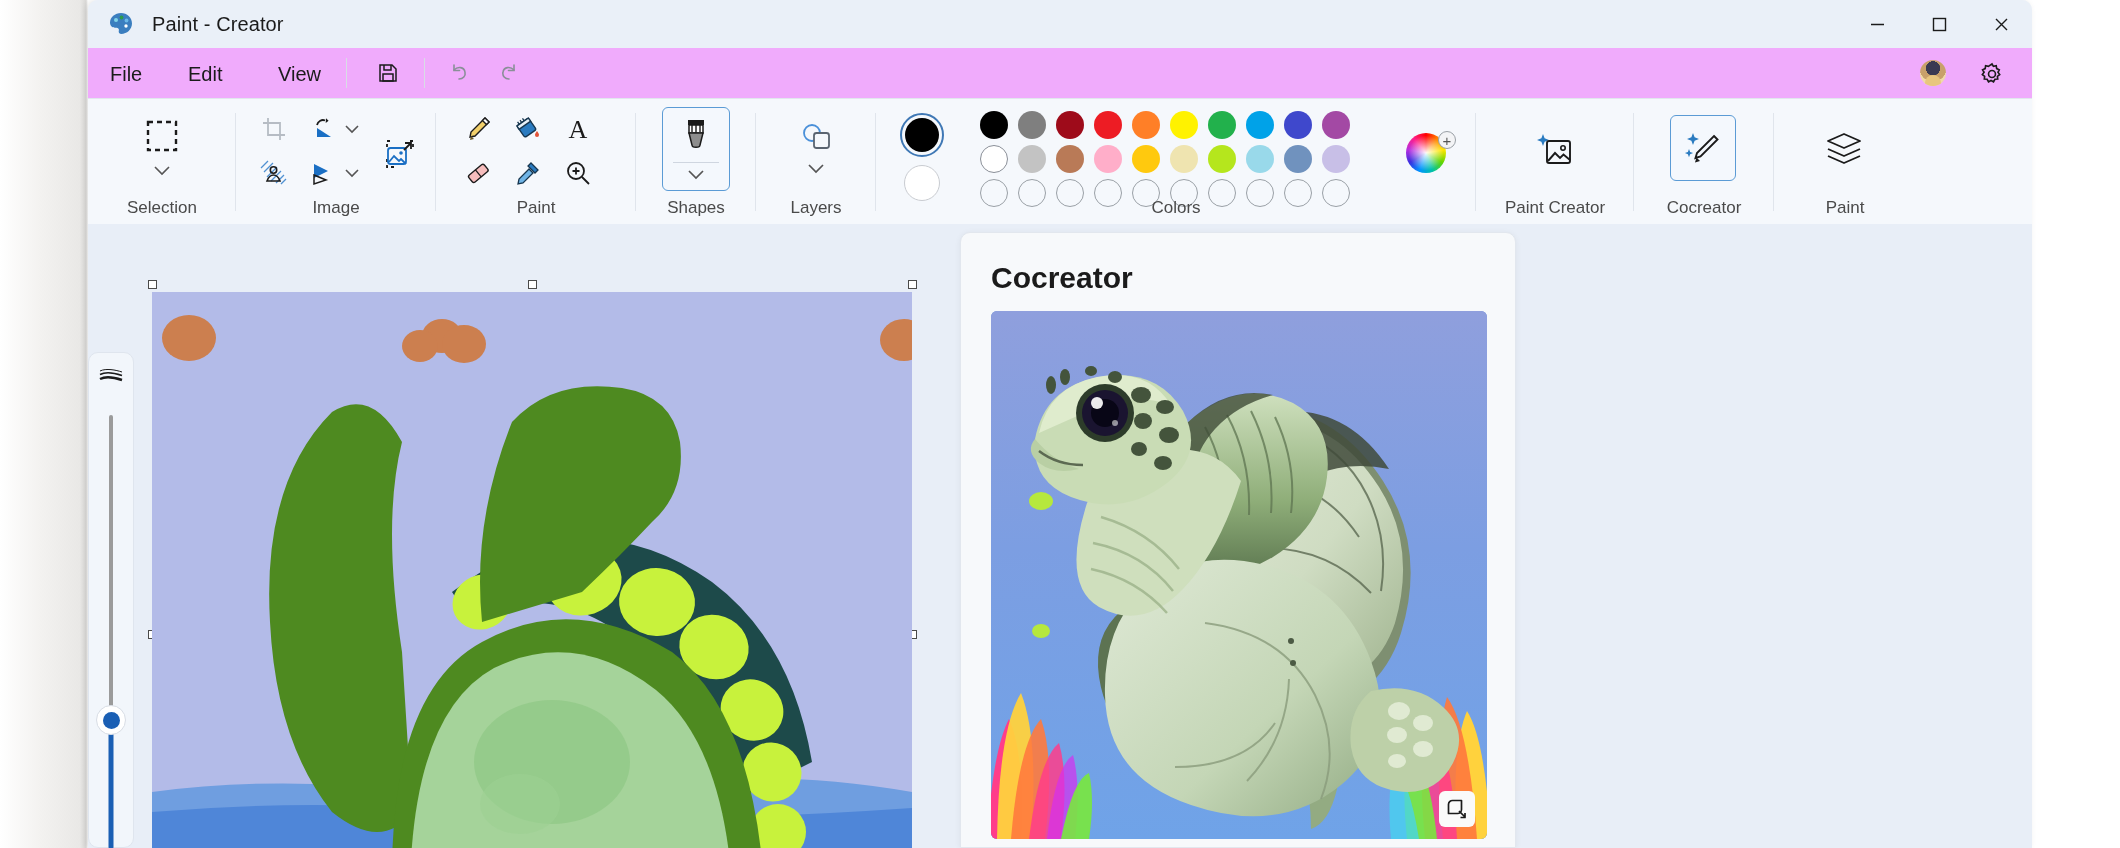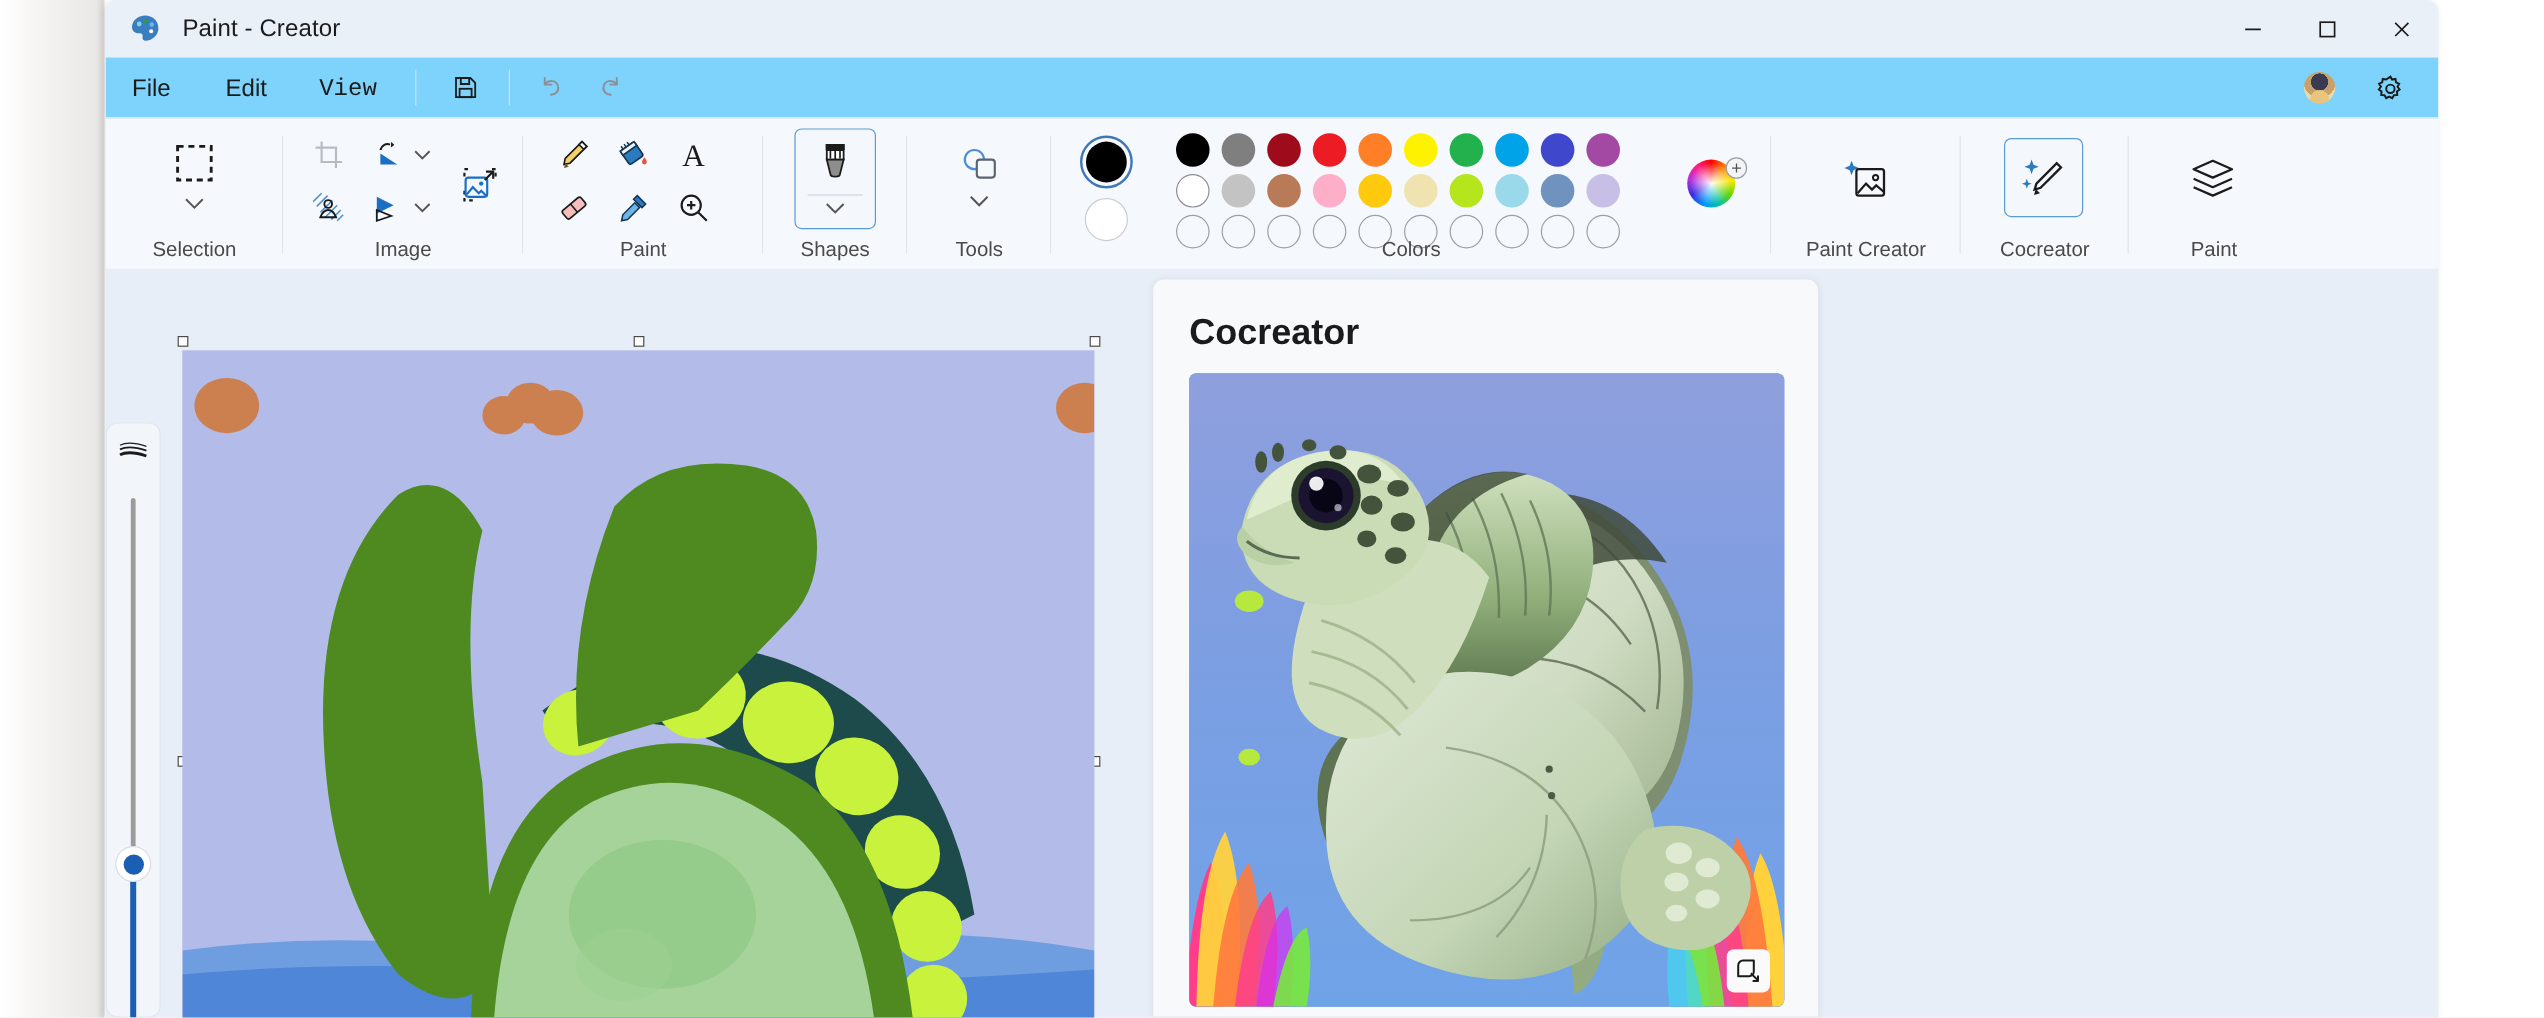--- a/index.html
+++ b/index.html
@@ -23,24 +23,24 @@
 
   
   .titlebar { position: relative; height: 48px; background: #eaf0f8; }
   .app-icon { position: absolute; left: 18px; top: 9px; width: 30px; height: 30px; }
   .app-title { position: absolute; left: 64px; top: 13px; font-size: 20px; color: #1b1b1b; letter-spacing: .1px;}
   .wctrls { position: absolute; right: 0; top: 0; height: 48px; display: flex; }
   .wbtn { width: 62px; height: 48px; display: flex; align-items: center; justify-content: center; }
   .wbtn svg { display: block; }
 
   
-  .menubar { position: relative; height: 50px; background: #7dd3fc; }
+  .menubar { position: relative; height: 50px; background: #f0abfc; }
   .menuitem { position: absolute; top: 10px; height: 32px; display: flex; align-items: center;
               padding: 0 10px; font-size: 20px; color: #1b1b1b; border-radius: 5px; cursor: default;}
-  .mi-file { left: 12px; } .mi-edit { left: 90px; text-align: right; } .mi-view { left: 168px; font-family: Liberation Mono, monospace; }
+  .mi-file { left: 12px; } .mi-edit { left: 90px; text-align: right; } .mi-view { left: 180px; }
   .vdiv { position: absolute; top: 10px; width: 1px; height: 30px; background: #d8dde5; }
   .tb-icobtn { position: absolute; top: 6px; width: 44px; height: 38px; display: flex;
                align-items: center; justify-content: center; border-radius: 5px; }
   .avatar { position: absolute; right: 86px; top: 12px; width: 26px; height: 26px; border-radius: 50%;
             background: radial-gradient(circle at 50% 32%, #3a3a52 0 32%, #c8a06a 33% 60%, #f0d9a8 61% 100%);
             overflow:hidden; }
   .avatar::after{content:"";position:absolute;left:5px;bottom:0;width:16px;height:11px;border-radius:8px 8px 0 0;background:#e8c67e;}
   .gear { position: absolute; right: 20px; top: 7px; width: 40px; height: 38px;
           display:flex;align-items:center;justify-content:center;border-radius:5px;}
 
@@ -334,21 +334,21 @@
               <circle cx="16" cy="13" r="8" stroke="#4a90d9" stroke-width="1.8"></circle>
               <rect x="18" y="13" width="15" height="15" rx="2.5" fill="#f5f8fc" stroke="#5a6470" stroke-width="1.8"></rect>
             </svg>
             <span class="chev">
               <svg width="18" height="11" viewBox="0 0 18 11" fill="none" stroke="#555" stroke-width="1.7">
                   <path d="M2 2l7 7 7-7"></path>
                 </svg>
             </span>
           </div>
         </div>
-        <div class="grp-label">Tools</div>
+        <div class="grp-label">Layers</div>
         <div class="grp-sep" style="right:0"></div>
       </div>
 
       <div class="grp" style="left:788px;width:600px">
         <div class="grp-body">
           <div style="position:absolute;left:24px;top:0;width:60px;height:100px">
             <div class="curcolor-outer">
               <div class="curcolor-in" id="primaryColorDot" style="background: rgb(0, 0, 0);"></div>
             </div>
             <div class="color2" id="secondaryColorDot" style="background: rgb(255, 255, 255);"></div>

